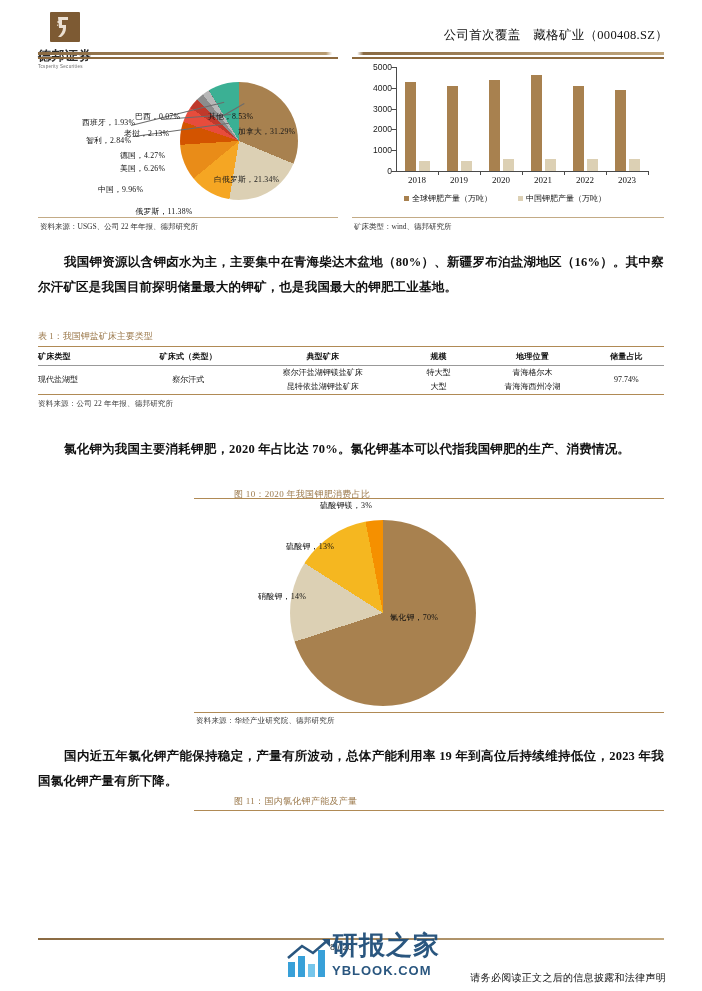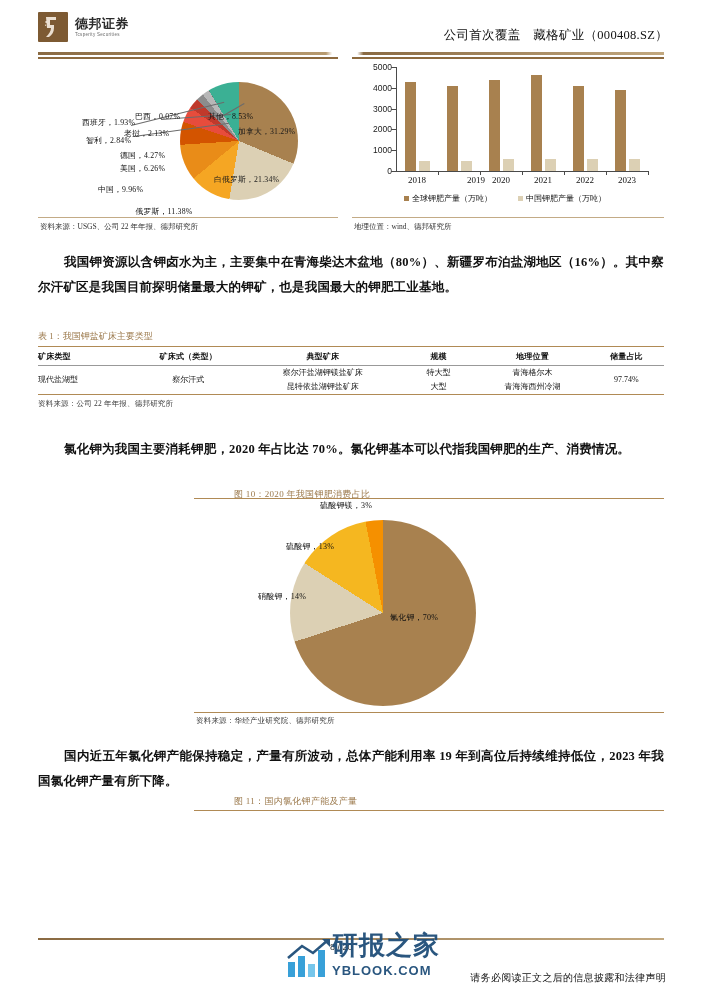--- a/index.html
+++ b/index.html
@@ -5,21 +5,21 @@
   html,body{margin:0;padding:0;}
   body{
     width:702px;height:991px;background:#ffffff;
     font-family:"Liberation Serif","DejaVu Serif",serif;
     color:#1a1a1a;position:relative;overflow:hidden;
   }
   .page{position:relative;width:702px;height:991px;}
 
   
   .header{position:absolute;left:0;top:0;width:702px;height:56px;}
-  .logo-wrap{position:absolute;left:38px;top:12px;display:flex;align-items:center;gap:7px;}
+  .logo-wrap{position:absolute;left:38px;top:12px;display:flex;align-items:center;gap:7px;flex-direction:column;}
   .logo-mark{width:30px;height:30px;background:#7d5a33;position:relative;border-radius:1px;}
   .logo-mark .fig{position:absolute;left:5px;top:4px;width:20px;height:22px;}
   .logo-text{display:flex;flex-direction:column;line-height:1;}
   .logo-cn{font-size:13px;font-weight:bold;color:#2b2b2b;letter-spacing:0.5px;
            font-family:"DejaVu Sans","Liberation Sans",sans-serif;}
   .logo-en{font-size:4.5px;color:#6b6b6b;margin-top:3px;letter-spacing:0.3px;
            font-family:"Liberation Sans",sans-serif;}
   .header-title{position:absolute;right:34px;top:27px;font-size:12.5px;color:#111;
                 white-space:nowrap;letter-spacing:0.3px;}
   .header-rule{position:absolute;left:38px;top:52px;width:626px;height:3px;
@@ -200,21 +200,21 @@
           <div class="bar g" style="left: 164.5px; width: 11px; height: 95.68px; bottom: 14px; top: 8.32px; position: absolute; background: rgb(168, 129, 79);"></div>
           <div class="bar c" style="left: 178.5px; width: 11px; height: 12.48px; bottom: 14px; top: 91.52px; position: absolute; background: rgb(220, 208, 180);"></div>
           <div class="bar g" style="left: 206.5px; width: 11px; height: 84.864px; bottom: 14px; top: 19.136px; position: absolute; background: rgb(168, 129, 79);"></div>
           <div class="bar c" style="left: 220.5px; width: 11px; height: 12.48px; bottom: 14px; top: 91.52px; position: absolute; background: rgb(220, 208, 180);"></div>
           <div class="bar g" style="left: 248.5px; width: 11px; height: 80.704px; bottom: 14px; top: 23.296px; position: absolute; background: rgb(168, 129, 79);"></div>
           <div class="bar c" style="left: 262.5px; width: 11px; height: 12.48px; bottom: 14px; top: 91.52px; position: absolute; background: rgb(220, 208, 180);"></div>
         </div>
       <div id="xlabs">
           <div class="xlab" style="left: 51px;">2018</div>
           <div style="position: absolute; top: 104px; width: 1px; height: 4px; background: rgb(74, 74, 74); left: 72px;"></div>
-          <div class="xlab" style="left: 110px;">2019</div>
+          <div class="xlab" style="left: 93px;">2019</div>
           <div style="position: absolute; top: 104px; width: 1px; height: 4px; background: rgb(74, 74, 74); left: 114px;"></div>
           <div class="xlab" style="left: 135px;">2020</div>
           <div style="position: absolute; top: 104px; width: 1px; height: 4px; background: rgb(74, 74, 74); left: 156px;"></div>
           <div class="xlab" style="left: 177px;">2021</div>
           <div style="position: absolute; top: 104px; width: 1px; height: 4px; background: rgb(74, 74, 74); left: 198px;"></div>
           <div class="xlab" style="left: 219px;">2022</div>
           <div style="position: absolute; top: 104px; width: 1px; height: 4px; background: rgb(74, 74, 74); left: 240px;"></div>
           <div class="xlab" style="left: 261px;">2023</div>
           <div style="position: absolute; top: 104px; width: 1px; height: 4px; background: rgb(74, 74, 74); left: 282px;"></div>
         </div>
@@ -225,21 +225,21 @@
         <span class="sw" style="background:#a8814f;"></span>
         <span>全球钾肥产量（万吨）</span>
       </div>
       <div class="it">
         <span class="sw" style="background:#dcd0b4;"></span>
         <span>中国钾肥产量（万吨）</span>
       </div>
     </div>
 
     <div class="rule-b"></div>
-    <div class="src-line" style="left:2px;top:165px;">地理位置：wind、德邦研究所</div>
+    <div class="src-line" style="left:2px;top:165px;">矿床类型：wind、德邦研究所</div>
   </div>
 
   <div class="para" style="position:absolute;left:38px;top:250px;width:626px;">
     <span class="ind"></span><span>我国钾资源以含钾卤水为主，主要集中在青海柴达木盆地（80%）、新疆罗布泊盐湖地区（16%）。其中察尔汗矿区是我国目前探明储量最大的钾矿，也是我国最大的钾肥工业基地。</span>
   </div>
 
   <div class="tbl" style="top:330px;">
     <div class="tbl-title">表 1：我国钾盐矿床主要类型</div>
     <div class="tbl-rule"></div>
     <table>

